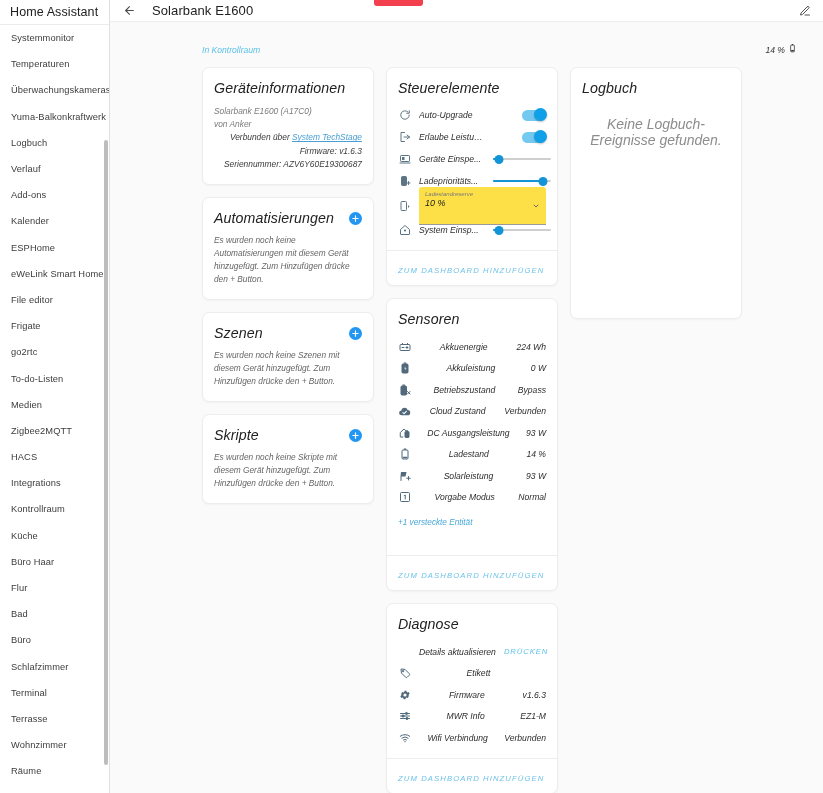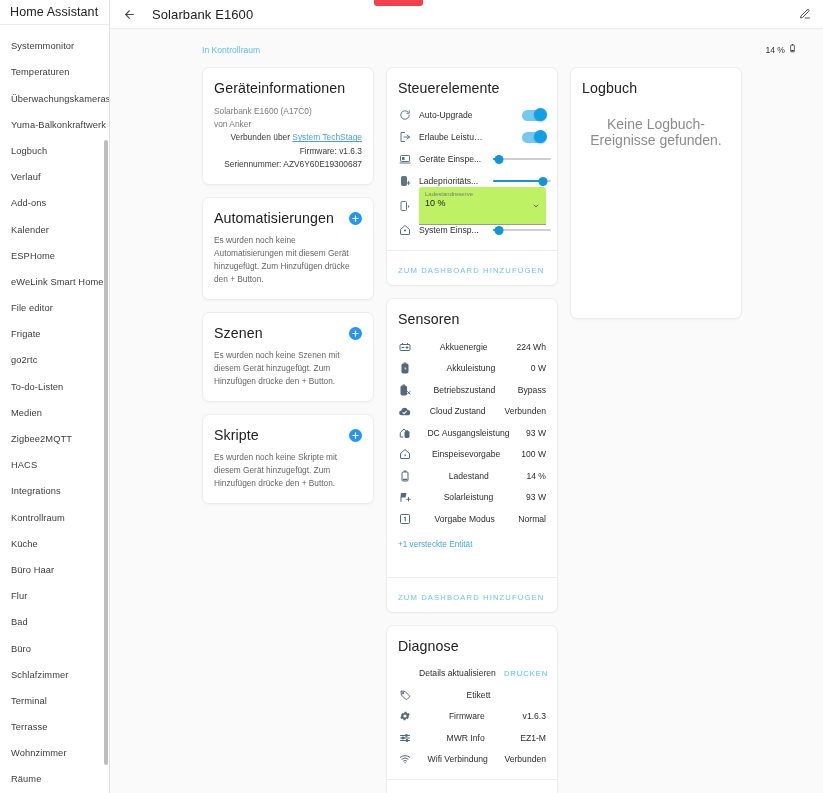--- a/index.html
+++ b/index.html
@@ -33,42 +33,42 @@
     letter-spacing: .1px;
   }
   .sidebar-list {
     position: absolute;
     top: 25px; left: 0; right: 0; bottom: 0;
     overflow: hidden;
   }
   .sidebar-item {
     height: 26.2px;
     display: flex;
-    align-items: flex-end;
+    align-items: center;
     padding-left: 11px;
     font-size: 9.3px;
     color: #3c3c3c;
     letter-spacing: .1px;
     cursor: pointer;
   }
   .sidebar-scrollbar {
     position: absolute;
     right: 1px;
     top: 140px;
     width: 4px;
     height: 625px;
     background: #bdbdbd;
     border-radius: 2px;
   }
 
   
   .main { flex: 1; height: 793px; position: relative; background: #fafafa; overflow: hidden; }
 
   .toolbar {
-    height: 29px;
+    height: 22px;
     background: #ffffff;
     border-bottom: 1px solid #ececec;
     display: flex;
     align-items: center;
     padding: 0 9px;
     position: relative;
   }
   .tb-back {
     width: 20px; height: 20px;
     display: flex; align-items: center; justify-content: center;
@@ -97,20 +97,21 @@
     height: 15px;
     background: #f2404f;
     border-radius: 3px;
   }
 
   .content {
     position: absolute;
     top: 25px; left: 0; right: 0; bottom: 0;
     overflow: hidden;
     padding: 0 0 16px 0;
+    font-style: italic;
   }
 
   .meta-row {
     display: flex;
     align-items: center;
     justify-content: space-between;
     padding: 17px 26px 10px 92px;
     height: 42px;
   }
   .meta-area {
@@ -246,21 +247,21 @@
   .slider .thumb {
     position: absolute;
     width: 9px; height: 9px;
     border-radius: 50%;
     background: #1294d6;
     transform: translateX(-4.5px);
   }
 
   .select-field {
     flex: 1;
-    background: #bef264;
+    background: #fde047;
     border-radius: 3px 3px 0 0;
     border-bottom: 1px solid #9a9a9a;
     padding: 3px 6px 2px 6px;
     height: 38px;
     position: relative;
     margin-left: 0;
     cursor: pointer;
   }
   .select-lbl { font-size: 6px; color: #7a7a7a; line-height: 8px; }
   .select-val { font-size: 9px; color: #1c1c1c; line-height: 11px; }
@@ -700,30 +701,20 @@
                         <path d="M2.5 11v9h6"></path>
                         <rect x="12" y="9" width="8" height="12" rx="1.6" fill="currentColor"></rect>
                         <line x1="14" y1="7.5" x2="18" y2="7.5" stroke-width="2"></line>
                       </svg>
                     </span>
                     <span class="kv-name">DC Ausgangsleistung</span>
                     <span class="kv-val">93 W</span>
                   </div>
                   <div class="kv-row">
                     <span class="kv-icon">
-                      <svg width="12" height="12" viewBox="0 0 24 24" fill="none" stroke="currentColor" stroke-width="2" stroke-linejoin="round">
-                        <path d="M3 11 12 3l9 8v9a1 1 0 0 1-1 1H4a1 1 0 0 1-1-1z"></path>
-                        <path d="M13 10.5 10 14.8h2.2l-.8 3.2 3.1-4.4h-2.2z" fill="currentColor" stroke="none"></path>
-                      </svg>
-                    </span>
-                    <span class="kv-name">Einspeisevorgabe</span>
-                    <span class="kv-val">100 W</span>
-                  </div>
-                  <div class="kv-row">
-                    <span class="kv-icon">
                       <svg width="12" height="12" viewBox="0 0 24 24" fill="none" stroke="currentColor" stroke-width="2">
                         <rect x="6" y="4" width="12" height="18" rx="2"></rect>
                         <line x1="9.5" y1="2" x2="14.5" y2="2" stroke-width="2.5"></line>
                         <rect x="7.5" y="17.5" width="9" height="3" fill="currentColor" stroke="none"></rect>
                       </svg>
                     </span>
                     <span class="kv-name">Ladestand</span>
                     <span class="kv-val">14 %</span>
                   </div>
                   <div class="kv-row">

